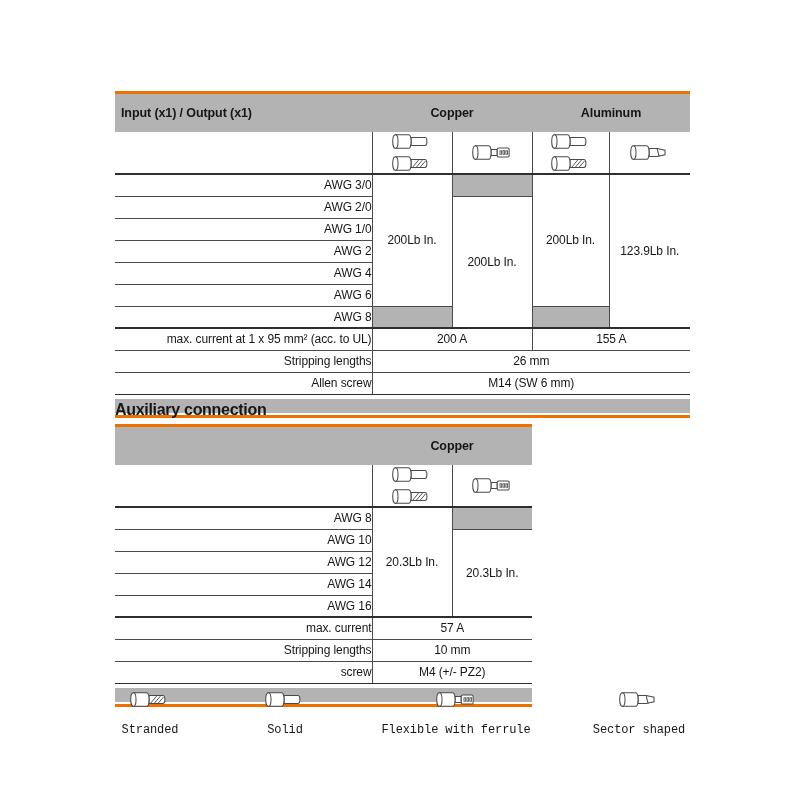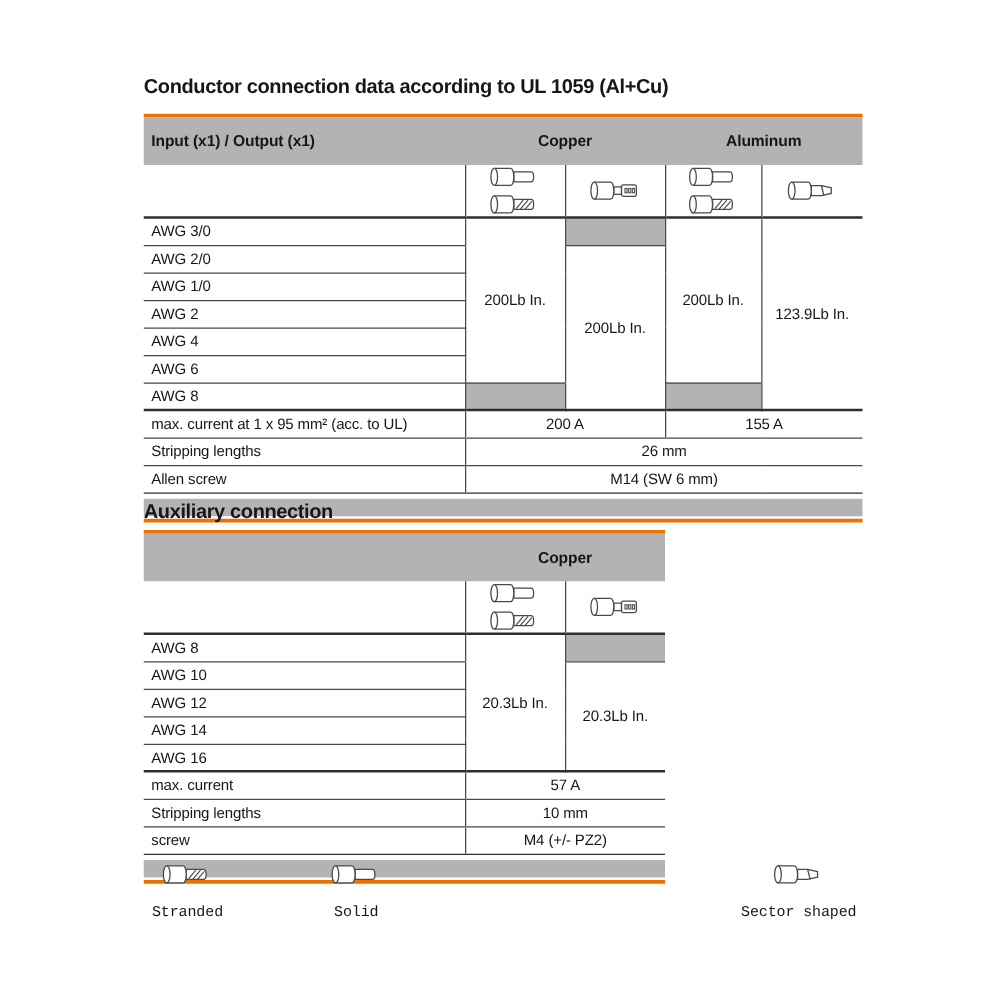--- a/index.html
+++ b/index.html
@@ -36,21 +36,21 @@
   table{border-collapse:collapse;table-layout:fixed;width:100%;font-size:12px;letter-spacing:-0.1px;}
   td{vertical-align:middle;}
   .ghead td{background:var(--gray);height:38px;font-weight:bold;font-size:12.5px;}
   .hl{text-align:left;padding-left:6px;}
   .hc{text-align:center;}
   .icons td{height:41px;border-bottom:2px solid var(--line-strong);text-align:center;}
   .r td{height:22px;}
   .fr td{height:22px;border-bottom:1px solid var(--line);}
   .f1 td{border-top:2px solid var(--line-strong);}
   .last td{border-bottom:1px solid var(--line-strong);}
-  .lbl{text-align:left;padding-left:6px;}
+  .lbl{text-align:right;padding-left:6px;}
   .r .lbl{border-bottom:1px solid var(--line);}
   .val{text-align:center;border-bottom:1px solid var(--line);}
   .bl{border-left:1px solid var(--line);}
   .gray{background:var(--gray);border-bottom:1px solid var(--line);}
 
   .istack{display:flex;flex-direction:column;align-items:center;gap:3px;}
   .cicon{width:42px;height:19px;display:block;margin:0 auto;}
 
   .legend-item{position:absolute;top:690px;width:150px;text-align:center;}
   #leg0{left:75px;}
@@ -89,21 +89,20 @@
       <path fill="#fff" d="M21 5.8 H29.5 L37.8 7.6 V12.4 L29.5 14.2 H21 Z"></path>
       <path fill="none" d="M29.5 5.8 L31.6 14.2"></path>
       <path fill="#fff" d="M4.5 2.8 H18.4 A2.6 7.2 0 0 1 18.4 17.2 H4.5 Z"></path>
       <ellipse fill="#fff" cx="4.5" cy="10" rx="2.8" ry="7.2"></ellipse>
     </g>
   </defs>
 </svg>
 
 <div class="page">
 
-  <div class="sec-title" id="title1">Conductor connection data according to UL 1059 (Al+Cu)</div>
 
   <div class="twrap" id="t1wrap">
     <div class="rule"></div>
     <table id="table1">
       <colgroup>
         <col style="width:257px">
           <col style="width:80px">
           <col style="width:80px">
         <col style="width:77px">
           <col style="width:81px">
@@ -268,20 +267,26 @@
         <use href="#ic-stranded"></use>
       </svg>
     <div class="legend-label">Stranded</div>
   </div>
   <div class="legend-item" id="leg1">
     <svg class="cicon" viewBox="0 0 44 20">
         <use href="#ic-solid"></use>
       </svg>
     <div class="legend-label">Solid</div>
   </div>
+  <div class="legend-item" id="leg2">
+    <svg class="cicon" viewBox="0 0 44 20">
+        <use href="#ic-ferrule"></use>
+      </svg>
+    <div class="legend-label">Flexible with ferrule</div>
+  </div>
   <div class="legend-item" id="leg3">
     <svg class="cicon" viewBox="0 0 44 20">
         <use href="#ic-sector"></use>
       </svg>
     <div class="legend-label">Sector shaped</div>
   </div>
 
 </div>
 
 </body></html>

